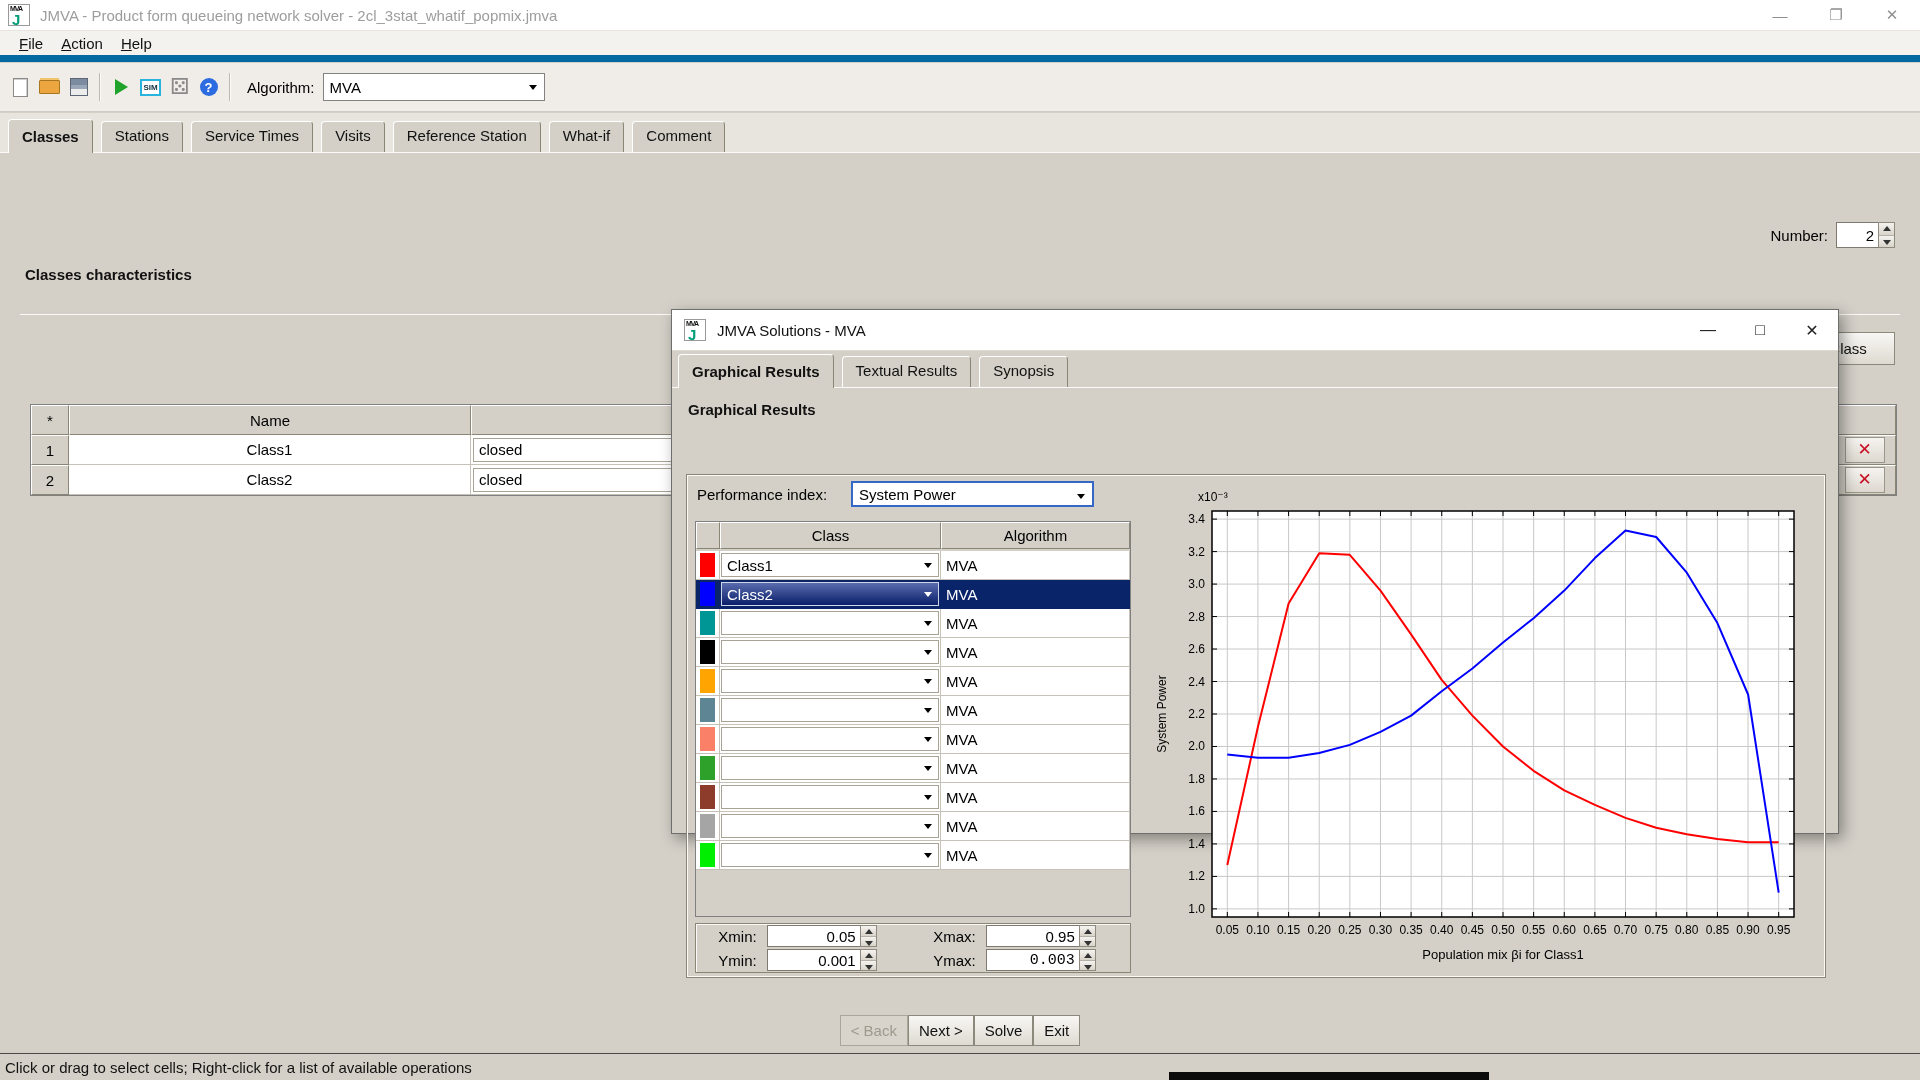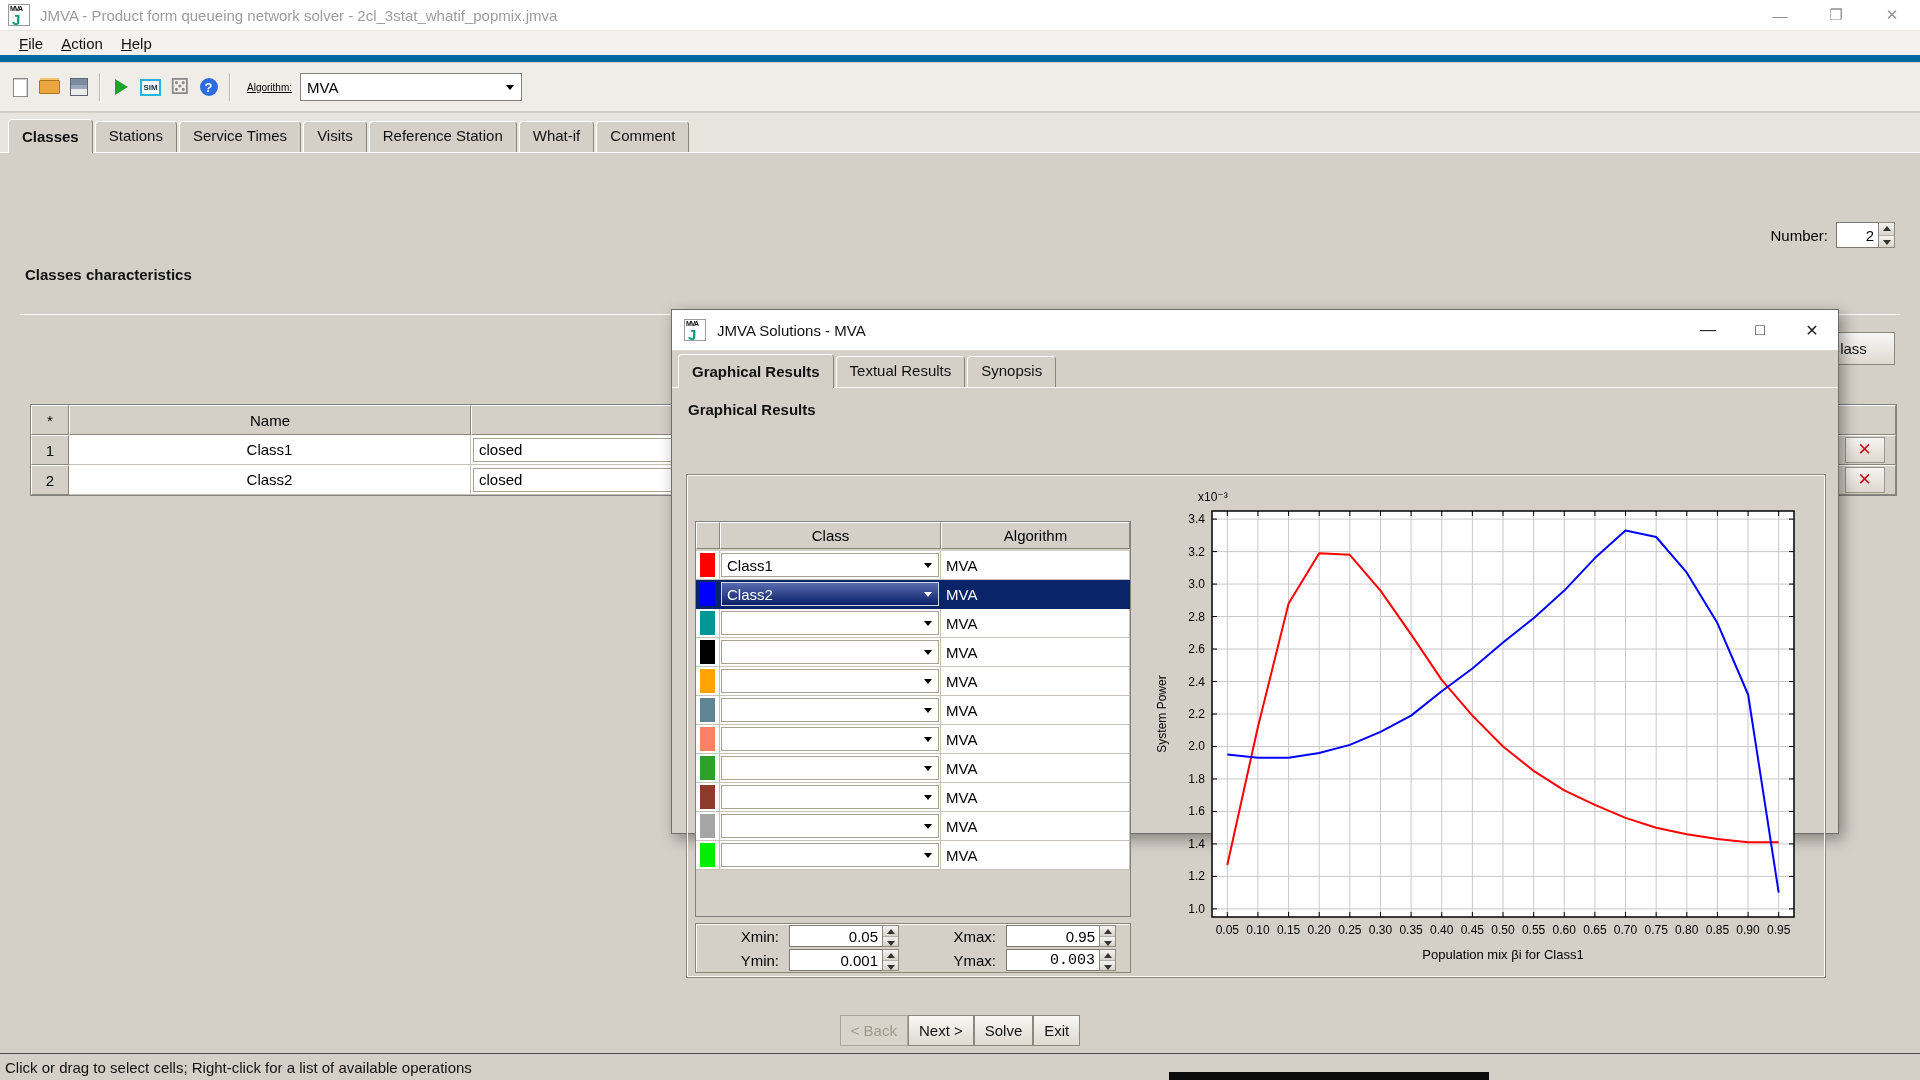--- a/index.html
+++ b/index.html
@@ -25,26 +25,26 @@
   .tb-icons{display:flex;align-items:center;}
   .tbi{width:27px;height:27px;display:inline-flex;align-items:center;justify-content:center;margin:0 1px;}
   .tbsep{width:1px;height:28px;background:#bdb9b1;border-right:1px solid #fbfaf8;margin:0 6px;}
   .new-document-icon::before{content:"";width:13px;height:17px;background:#fff;border:1px solid #8a8a8a;box-shadow:inset -3px 3px 0 -2px #cfcfcf;}
   .open-folder-icon::before{content:"";width:19px;height:12px;background:#eca63f;border:1px solid #a8761f;border-radius:1px;box-shadow:0 -3px 0 -1px #f2c56d;}
   .save-icon::before{content:"";width:16px;height:16px;background:#9aa7b8;border:1px solid #5c6675;box-shadow:inset 0 -6px 0 #ececec, inset 0 6px 0 #7d8ba0;}
   .run-icon::before{content:"";border-left:13px solid #1fa32a;border-top:8px solid transparent;border-bottom:8px solid transparent;}
   .sim-icon::before{content:"SIM";font-size:8px;font-weight:bold;color:#103040;background:#fff;border:2px solid #28b4dc;padding:2px 1px;}
   .random-icon::before{content:"⚄";font-size:22px;color:#8a8a8a;}
   .help-icon::before{content:"?";width:18px;height:18px;border-radius:50%;background:#2d6be0;color:#fff;font-weight:bold;font-size:13px;display:flex;align-items:center;justify-content:center;}
-  .algo-label{font-size:10px;margin:0 8px 0 10px;text-decoration:underline;}
+  .algo-label{font-size:15px;margin:0 8px 0 10px;}
   .algo-select{width:222px;height:28px;background:#fff;border:1px solid #828282;display:flex;align-items:center;padding-left:6px;font-size:15px;box-sizing:border-box;position:relative;}
   .combo-arrow{position:absolute;right:7px;top:11px;border-left:4px solid transparent;border-right:4px solid transparent;border-top:5px solid #000;}
 
   .tabbar{position:absolute;left:0;top:113px;width:100%;height:40px;display:flex;align-items:flex-end;padding-left:8px;box-sizing:border-box;border-bottom:1px solid #fbfaf8;background:#e8e5df;}
-  .mtab{font-size:15px;padding:5px 13px 6px 13px;background:#d4d0c8;border:1px solid #8a8675;border-bottom:none;border-top-left-radius:4px;border-top-right-radius:4px;border-top-color:#fff;border-left-color:#fff;margin-right:2px;color:#111;height:19px;}
+  .mtab{font-size:15px;padding:5px 13px 6px 13px;background:#d4d0c8;border:1px solid #8a8675;border-bottom:none;border-top-left-radius:4px;border-top-right-radius:4px;border-top-color:#fff;border-left-color:#fff;margin-right:8px;color:#111;height:19px;}
   .mtab.sel{font-weight:bold;padding-top:8px;position:relative;top:1px;background:#d4d0c8;}
   .dlg-tabs .mtab{font-size:15px;}
 
   .content{position:absolute;left:0;top:154px;width:100%;height:854px;background:#d4d0c8;}
   .number-row{position:absolute;right:25px;top:68px;display:flex;align-items:center;gap:8px;font-size:15px;}
   .heading{font-weight:bold;font-size:15px;color:#111;}
   .content .heading{position:absolute;left:25px;top:112px;}
   .desc{font-size:13px;color:#2a2a2a;}
   .content .desc{position:absolute;left:25px;top:133px;}
   .content-panel-line{position:absolute;left:20px;right:20px;top:160px;border-top:1px solid #fbfaf8;}
@@ -92,21 +92,21 @@
   .plot-table{position:absolute;left:8px;top:46px;width:436px;height:396px;border:1px solid #808080;background:#d4d0c8;box-sizing:border-box;display:grid;grid-template-columns:24px 221px 189px;grid-auto-rows:29px;align-content:start;}
   .plot-table .hc{font-size:15px;height:27px;}
   .swatch{width:15px;height:24px;margin:auto;}
   .pt-combo{position:relative;margin:2px 1px;background:#fff;border:1px solid #a9a396;flex:1;height:22px;display:flex;align-items:center;padding-left:5px;font-size:15px;}
   .pt-combo::after{content:"";position:absolute;right:6px;top:9px;border-left:4px solid transparent;border-right:4px solid transparent;border-top:5px solid #000;}
   .bc.sel{background:#0a246a;color:#fff;border-right-color:#0a246a;border-bottom-color:#0a246a;}
   .bc.sel .pt-combo{background:linear-gradient(#5a6cae,#0a1f6a);color:#fff;border-color:#cfd6e8;}
   .bc.sel .pt-combo::after{border-top-color:#fff;}
 
   .range-box{position:absolute;left:8px;top:448px;width:436px;height:50px;border:1px solid #8a8675;box-shadow:inset 1px 1px 0 #fbfaf8;box-sizing:border-box;display:grid;grid-template-columns:1fr 1fr;align-content:center;row-gap:2px;}
-  .range-cell{display:flex;align-items:center;justify-content:flex-end;padding-right:14px;gap:10px;font-size:15px;}
+  .range-cell{display:flex;align-items:center;justify-content:center;padding-right:14px;gap:10px;font-size:15px;}
   .range-cell .spin{height:22px;}
   .range-cell .spinval{width:93px;}
 
   #chart{position:absolute;left:467px;top:10px;}
   #chart text{font-family:"Liberation Sans","DejaVu Sans",sans-serif;}
 </style>
 </head>
 <body>
 
 <div class="screen">
@@ -218,20 +218,27 @@
         </div>
     </div>
     <div class="dlg-tabs" id="dlgTabs">
         <span class="mtab sel">Graphical Results</span>
         <span class="mtab">Textual Results</span>
         <span class="mtab">Synopsis</span>
       </div>
     <div class="dlg-body">
       <div class="heading">Graphical Results</div>
       <div class="dlg-panel">
+        <div class="perf-row">
+          <span>Performance index:</span>
+          <div class="combo focused">
+            <span>System Power</span>
+            <span class="combo-arrow"></span>
+          </div>
+        </div>
         <div class="plot-table" id="plotTable">
             <div class="hc"></div>
             <div class="hc">Class</div>
             <div class="hc">Algorithm</div>
             <div class="bc">
               <span class="swatch" style="background: rgb(255, 0, 0);"></span>
             </div>
             <div class="bc">
               <div class="pt-combo">Class1</div>
             </div>

